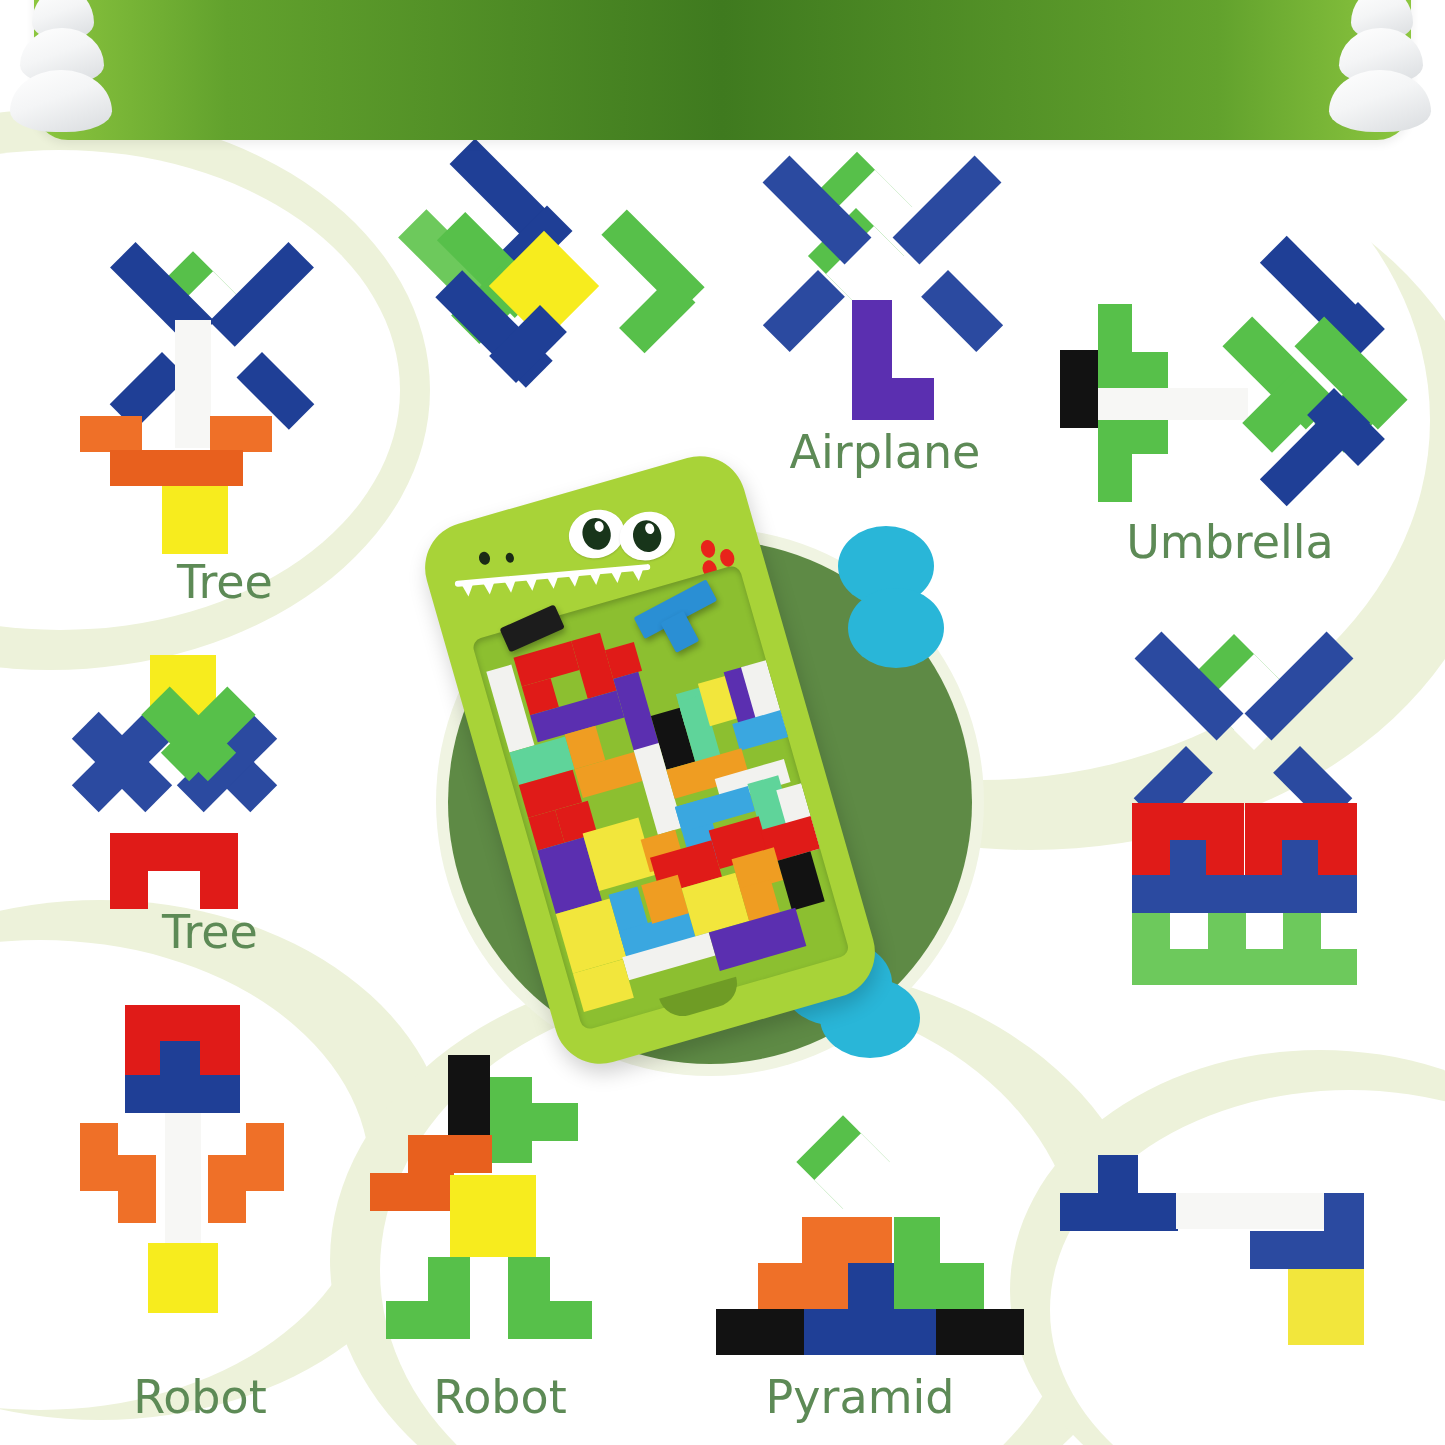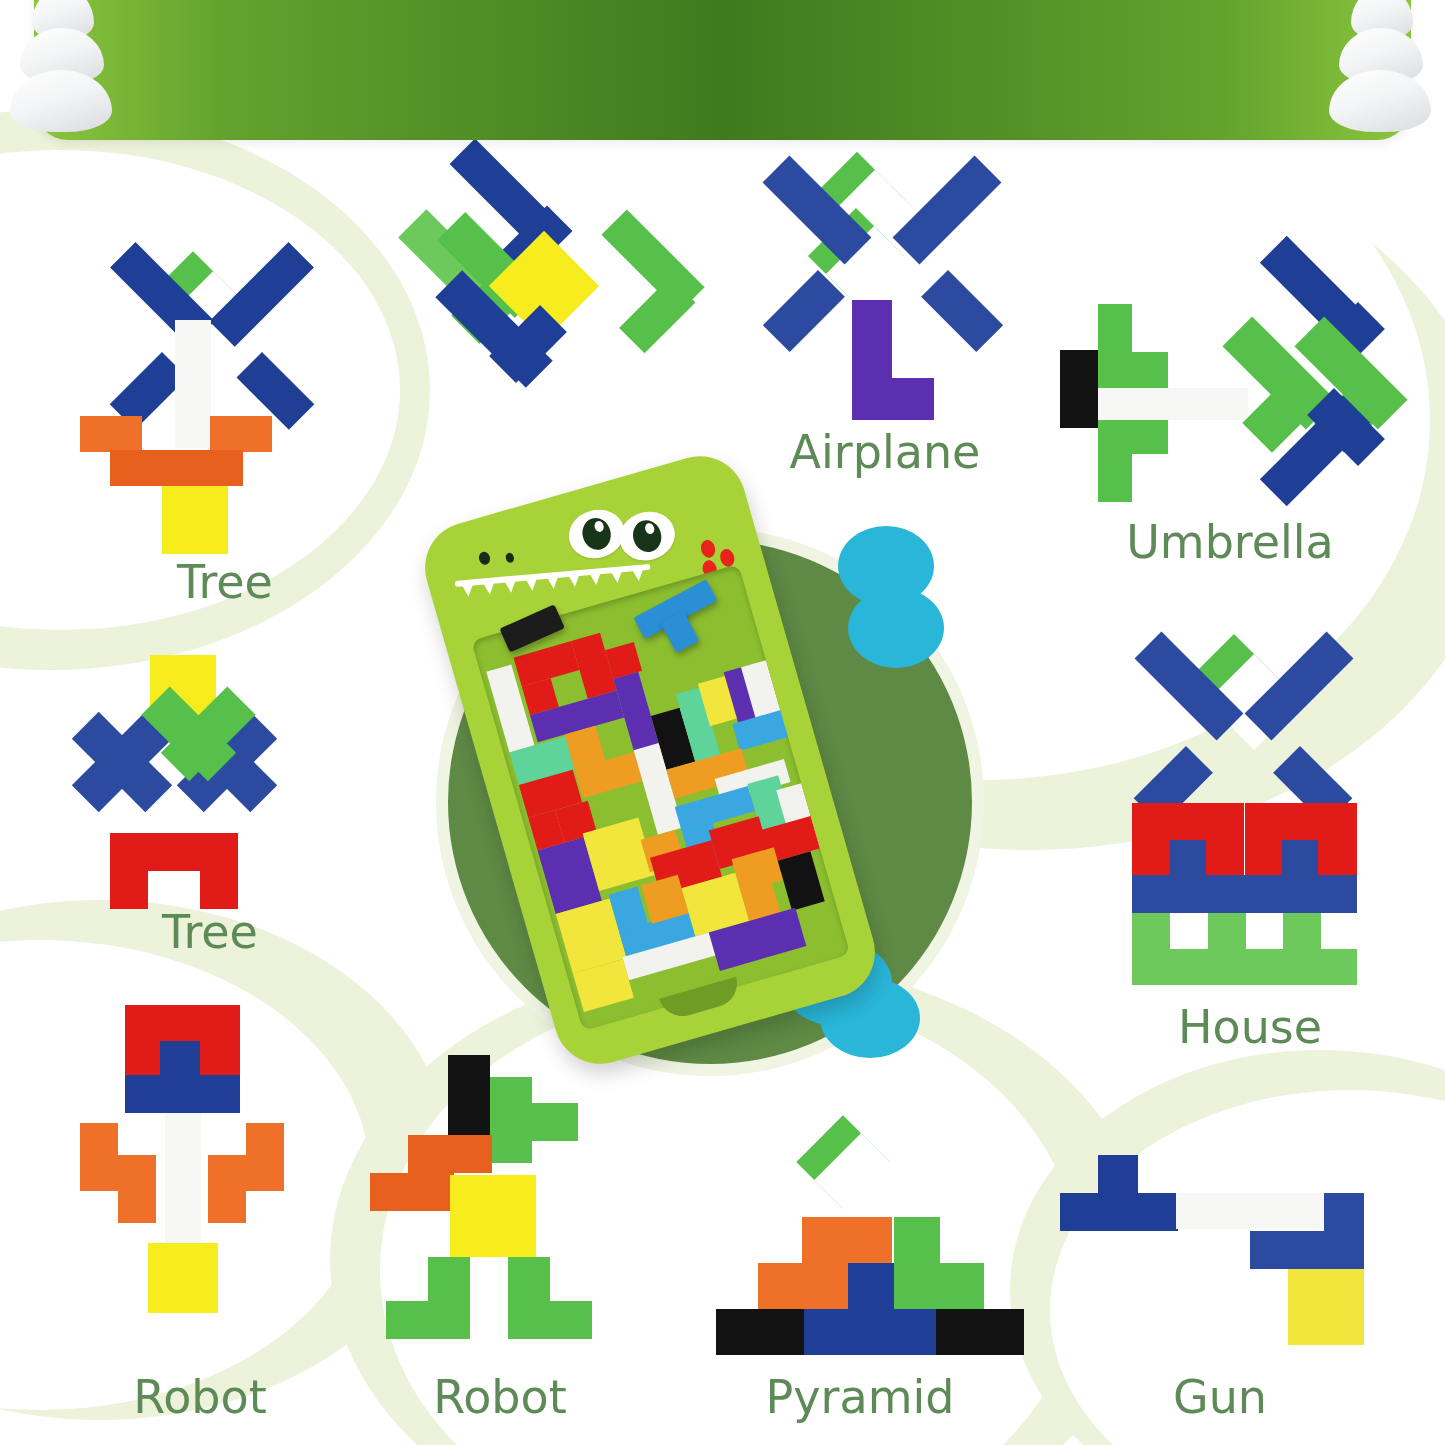--- a/index.html
+++ b/index.html
@@ -205,21 +205,20 @@
     <div class="pc" style="left:145px;top:143px;width:112px;height:72px;background:#e01b18;"></div>
     <div class="pc" style="left:70px;top:180px;width:36px;height:38px;background:#2b4aa0;"></div>
     <div class="pc" style="left:182px;top:180px;width:36px;height:38px;background:#2b4aa0;"></div>
     <div class="pc" style="left:32px;top:215px;width:225px;height:38px;background:#2b4aa0;"></div>
     <div class="pc" style="left:32px;top:253px;width:225px;height:38px;background:#6dc95c;opacity:0;"></div>
     <div class="pc" style="left:32px;top:253px;width:38px;height:72px;background:#6dc95c;"></div>
     <div class="pc" style="left:108px;top:253px;width:38px;height:72px;background:#6dc95c;"></div>
     <div class="pc" style="left:183px;top:253px;width:38px;height:72px;background:#6dc95c;"></div>
     <div class="pc" style="left:32px;top:289px;width:225px;height:36px;background:#6dc95c;"></div>
   </div>
-  <div class="lbl" style="left:1100px;top:1000px;width:300px;">House</div>
 
   <div class="card" style="left:80px;top:1005px;width:280px;height:320px;">
     <div class="pc" style="left:45px;top:0px;width:115px;height:72px;background:#e01b18;"></div>
     <div class="pc" style="left:80px;top:36px;width:40px;height:36px;background:#1f3f96;"></div>
     <div class="pc" style="left:45px;top:70px;width:115px;height:38px;background:#1f3f96;"></div>
     <div class="pc" style="left:85px;top:108px;width:36px;height:130px;background:#f7f7f5;"></div>
     <div class="pc" style="left:0px;top:118px;width:38px;height:68px;background:#ef7028;"></div>
     <div class="pc" style="left:0px;top:150px;width:76px;height:36px;background:#ef7028;"></div>
     <div class="pc" style="left:38px;top:150px;width:38px;height:68px;background:#ef7028;"></div>
     <div class="pc" style="left:166px;top:118px;width:38px;height:68px;background:#ef7028;"></div>
@@ -258,21 +257,20 @@
   <div class="lbl" style="left:700px;top:1370px;width:320px;">Pyramid</div>
 
   <div class="card" style="left:1060px;top:1155px;width:320px;height:210px;">
     <div class="pc" style="left:38px;top:0px;width:40px;height:40px;background:#1f3f96;"></div>
     <div class="pc" style="left:0px;top:38px;width:118px;height:38px;background:#1f3f96;"></div>
     <div class="pc" style="left:116px;top:38px;width:150px;height:36px;background:#f7f7f5;"></div>
     <div class="pc" style="left:264px;top:38px;width:40px;height:76px;background:#2b4aa0;"></div>
     <div class="pc" style="left:190px;top:76px;width:114px;height:38px;background:#2b4aa0;"></div>
     <div class="pc" style="left:228px;top:114px;width:76px;height:76px;background:#f2e63c;"></div>
   </div>
-  <div class="lbl" style="left:1060px;top:1370px;width:320px;">Gun</div>
 
   <div id="center-ring"></div>
   <div id="center-circle"></div>
 
   <div id="tablet-wrap">
 
     <div class="fin" style="left:408px;top:56px;width:96px;height:80px;"></div>
     <div class="fin" style="left:418px;top:118px;width:96px;height:80px;"></div>
     <div class="fin" style="left:352px;top:470px;width:110px;height:86px;"></div>
     <div class="fin" style="left:390px;top:508px;width:100px;height:80px;"></div>

